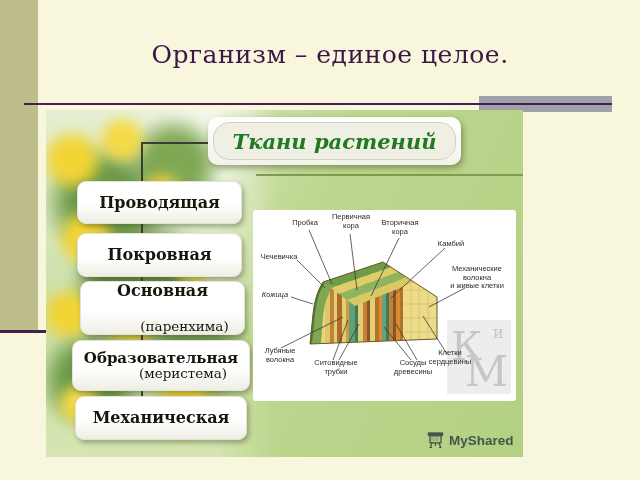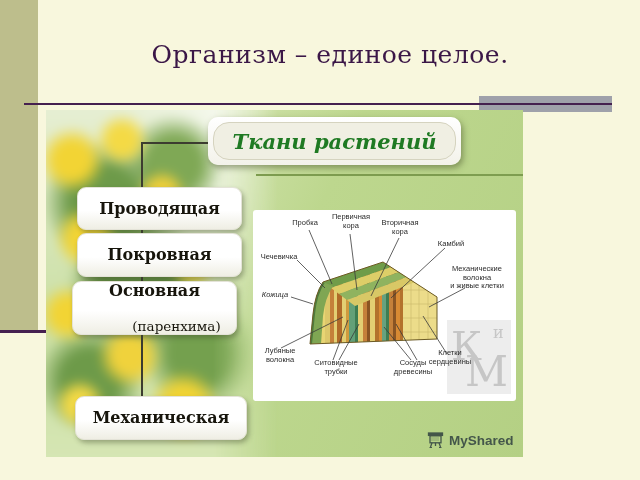--- a/index.html
+++ b/index.html
@@ -85,29 +85,33 @@
     <div class="hline"></div>
     <div class="tree-h"></div>
     <div class="tree-v"></div>
 
     <div class="hdr">
       <div class="hdr-inner">
         <span class="hdr-text">Ткани растений</span>
       </div>
     </div>
 
-    <div class="btn" style="left:31px;top:71px;width:163px;height:41px;margin-top:6px;">
+    <div class="btn" style="left:31px;top:71px;width:163px;height:41px;">
       <span class="btn-main">Проводящая</span>
     </div>
     <div class="btn" style="left:31px;top:123px;width:163px;height:42px;">
       <span class="btn-main">Покровная</span>
     </div>
-    <div class="btn" style="left:26px;top:171px;width:163px;height:52px;gap:20px;">
+    <div class="btn" style="left:34px;top:171px;width:163px;height:52px;gap:20px;">
       <span class="btn-main">Основная</span>
       <span class="btn-sub">(паренхима)</span>
+    </div>
+    <div class="btn" style="left:26px;top:230px;width:176px;height:49px;">
+      <span class="btn-main small">Образовательная</span>
+      <span class="btn-sub">(меристема)</span>
     </div>
     <div class="btn" style="left:29px;top:286px;width:170px;height:42px;">
       <span class="btn-main">Механическая</span>
     </div>
 
     <div class="panel">
       <svg width="263" height="191" viewBox="0 0 263 191">
         <defs>
           <clipPath id="wedge">
             <path d="M57 134 L60 104 Q62 84 70 72 L130 52 L184 87 L184 129 Z"></path>

